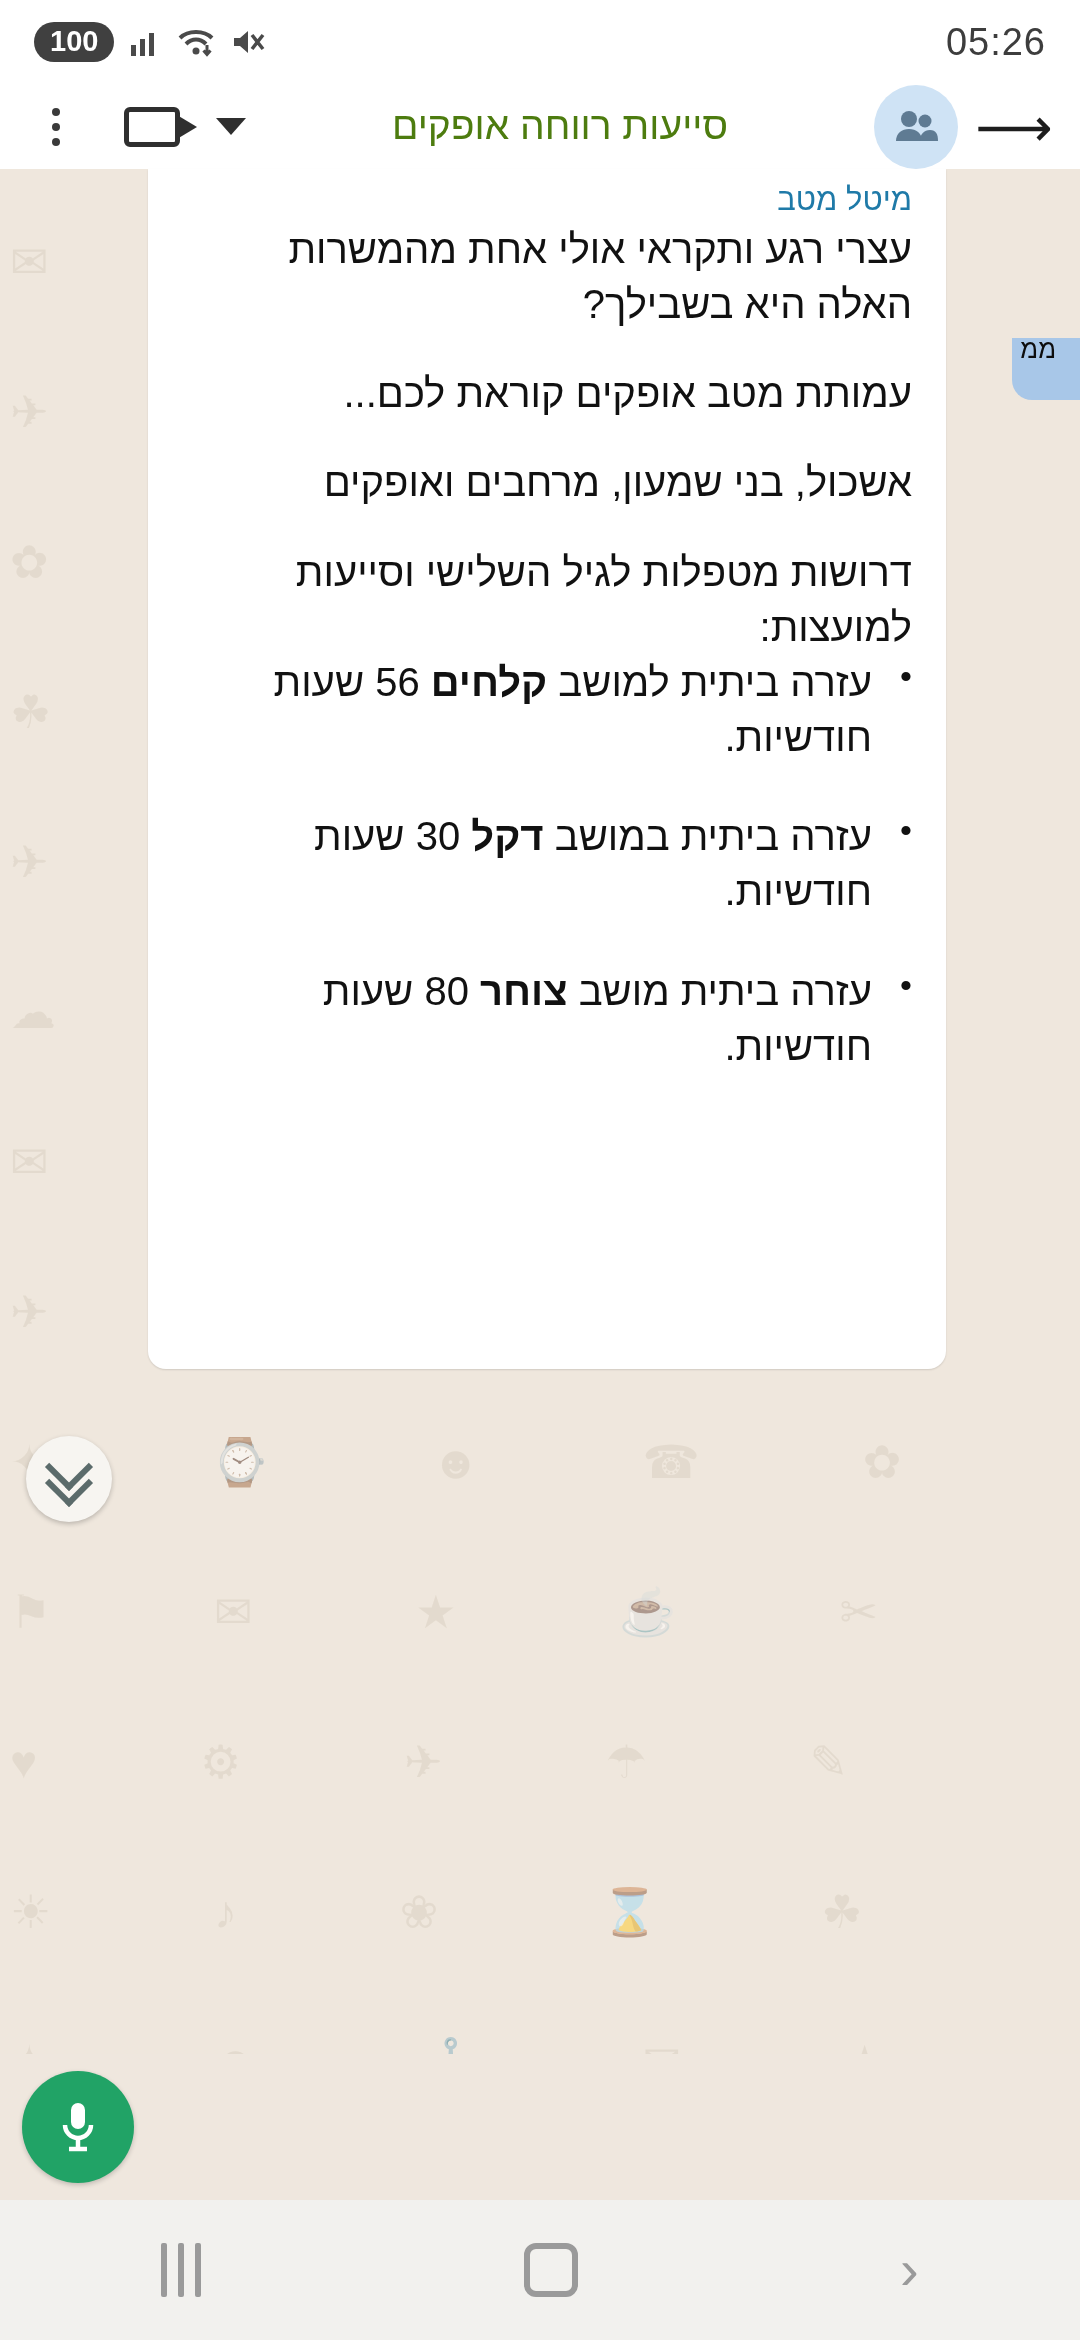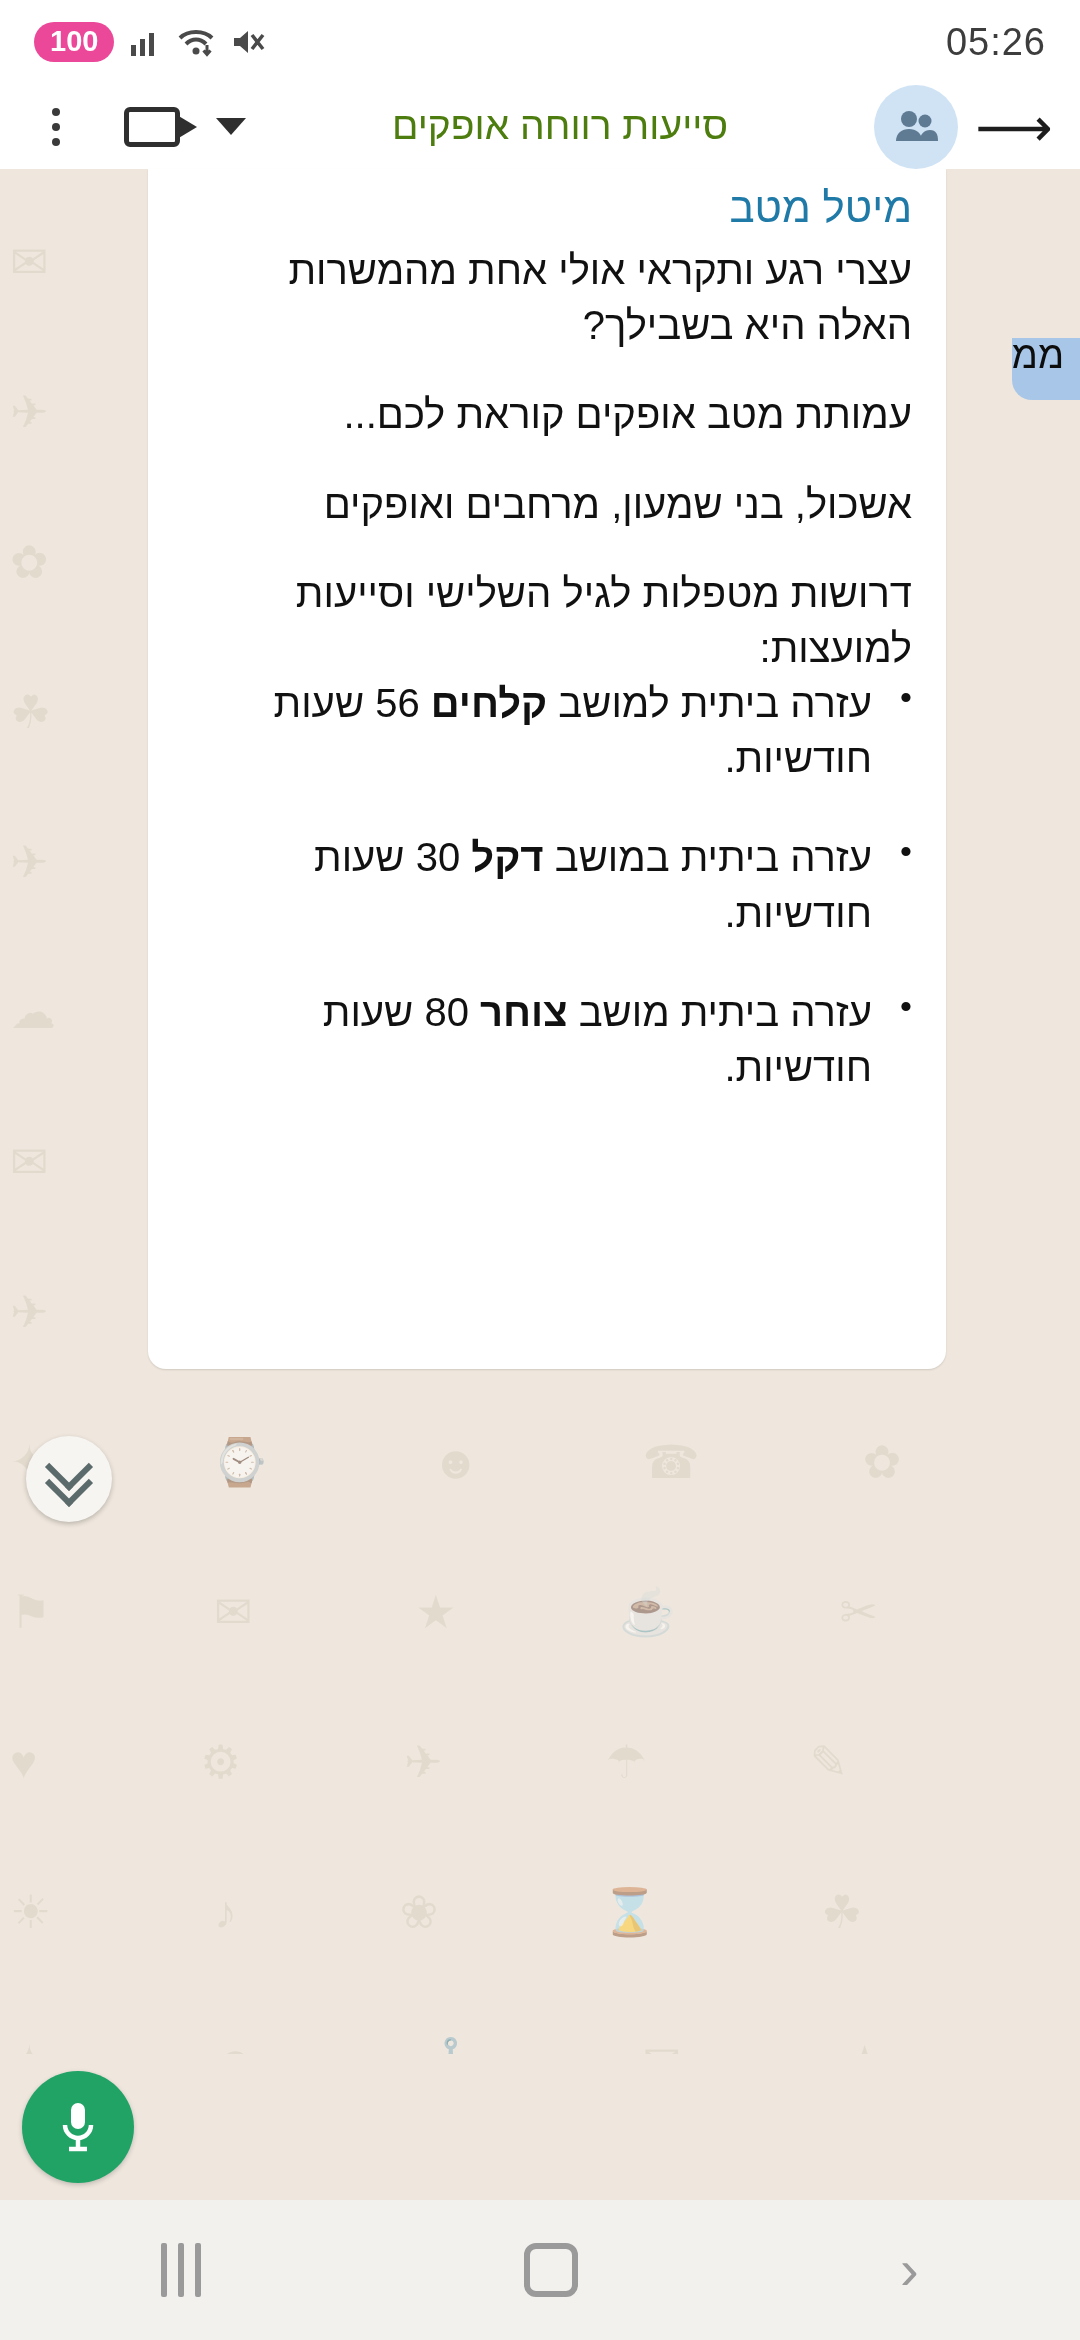--- a/index.html
+++ b/index.html
@@ -21,21 +21,21 @@
   
   .statusbar {
     position: absolute; top: 0; left: 0;
     width: 1080px; height: 84px;
     background: #ffffff;
     display: flex; align-items: center;
     padding: 0 34px;
   }
   .status-left { display: flex; align-items: center; gap: 14px; }
   .battery-pill {
-    background: #ec4899; color: #ffffff;
+    background: #404040; color: #ffffff;
     border-radius: 26px;
     font-size: 29px; font-weight: bold;
     padding: 5px 16px 6px;
     letter-spacing: 0px;
     line-height: 1;
   }
   .status-icon { color: #444; display: flex; align-items: flex-end; }
   .status-right { margin-left: auto; font-size: 38px; color: #3d3d3d; letter-spacing: 1px; }
 
   
@@ -117,21 +117,21 @@
     border-radius: 0 0 18px 18px;
     box-shadow: 0 1px 2px rgba(0,0,0,.13);
     direction: rtl;
     padding: 10px 34px 26px 34px;
     font-size: 40px;
     line-height: 1.38;
     color: #111111;
     height: 1200px;
     overflow: hidden;
   }
-  .sender { color: #1f7aa8; font-size: 42px; margin-bottom: 6px; }
+  .sender { color: #1f7aa8; font-size: 31px; }
   .para { margin: 0 0 34px 0; }
   .para.tight { margin-bottom: 0; }
   ul.list { list-style: none; margin: 0; padding: 0; }
   ul.list li {
     position: relative;
     padding-right: 40px;
     margin-bottom: 44px;
   }
   ul.list li:before {
     content: "•";
@@ -147,22 +147,22 @@
   .bubble-out-partial {
     position: absolute;
     top: 169px;
     right: 0;
     width: 68px;
     height: 62px;
     background: #a8c7e8;
     border-radius: 0 0 0 20px;
     direction: rtl;
     color: #0d0d0d;
-    font-size: 38px;
-    padding: 0 16px;
+    font-size: 26px;
+    padding: 0 24px;
     line-height: 0.9;
     overflow: hidden;
   }
 
   
   .scroll-fab {
     position: absolute;
     left: 26px;
     top: 1436px;
     width: 86px; height: 86px;

